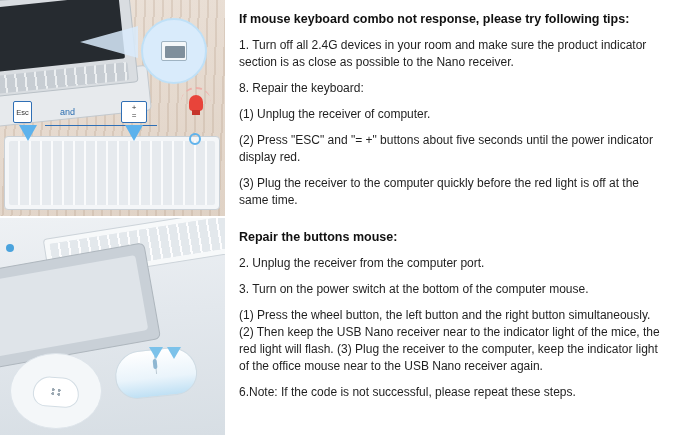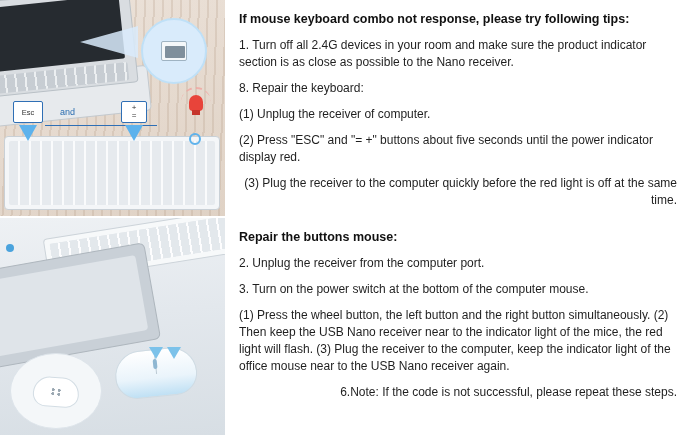--- a/index.html
+++ b/index.html
@@ -35,38 +35,38 @@
   .figure {
     position: relative;
     width: 225px;
     height: 100%;
     overflow: hidden;
     flex: 0 0 225px;
   }
 
   .text-col {
     flex: 1 1 auto;
-    padding: 12px 4px 6px 14px;
+    padding: 12px 16px 6px 14px;
     position: relative;
   }
 
   .heading {
     font-size: 12.5px;
     font-weight: bold;
     color: #111111;
     margin: 0 0 9px 0;
     line-height: 1.25;
   }
   .para {
     font-size: 12px;
     line-height: 1.42;
     margin: 0 0 9px 0;
     color: #1f1f1f;
   }
-  .para:last-child { margin-bottom: 0; text-align: right; }
+  .para:last-child { margin-bottom: 0; }
 
   
   .fig1-bg {
     position: absolute;
     inset: 0;
     background: #efe7e0;
   }
   .wood {
     position: absolute;
     inset: 0;
@@ -181,21 +181,21 @@
     background:
       repeating-linear-gradient(90deg, #e6eaee 0 9px, #fbfcfd 9px 11px),
       repeating-linear-gradient(0deg, #e6eaee 0 11px, #fbfcfd 11px 13px);
     border-radius: 2px;
     opacity: .95;
   }
   .kb-esc {
     position: absolute;
     left: 8px;
     top: -36px;
-    width: 30px;
+    width: 19px;
     height: 22px;
     border: 1px solid #2f6fb5;
     background: #ffffff;
     font-size: 7.5px;
     color: #333;
     display: flex;
     align-items: center;
     justify-content: center;
     border-radius: 2px;
   }

